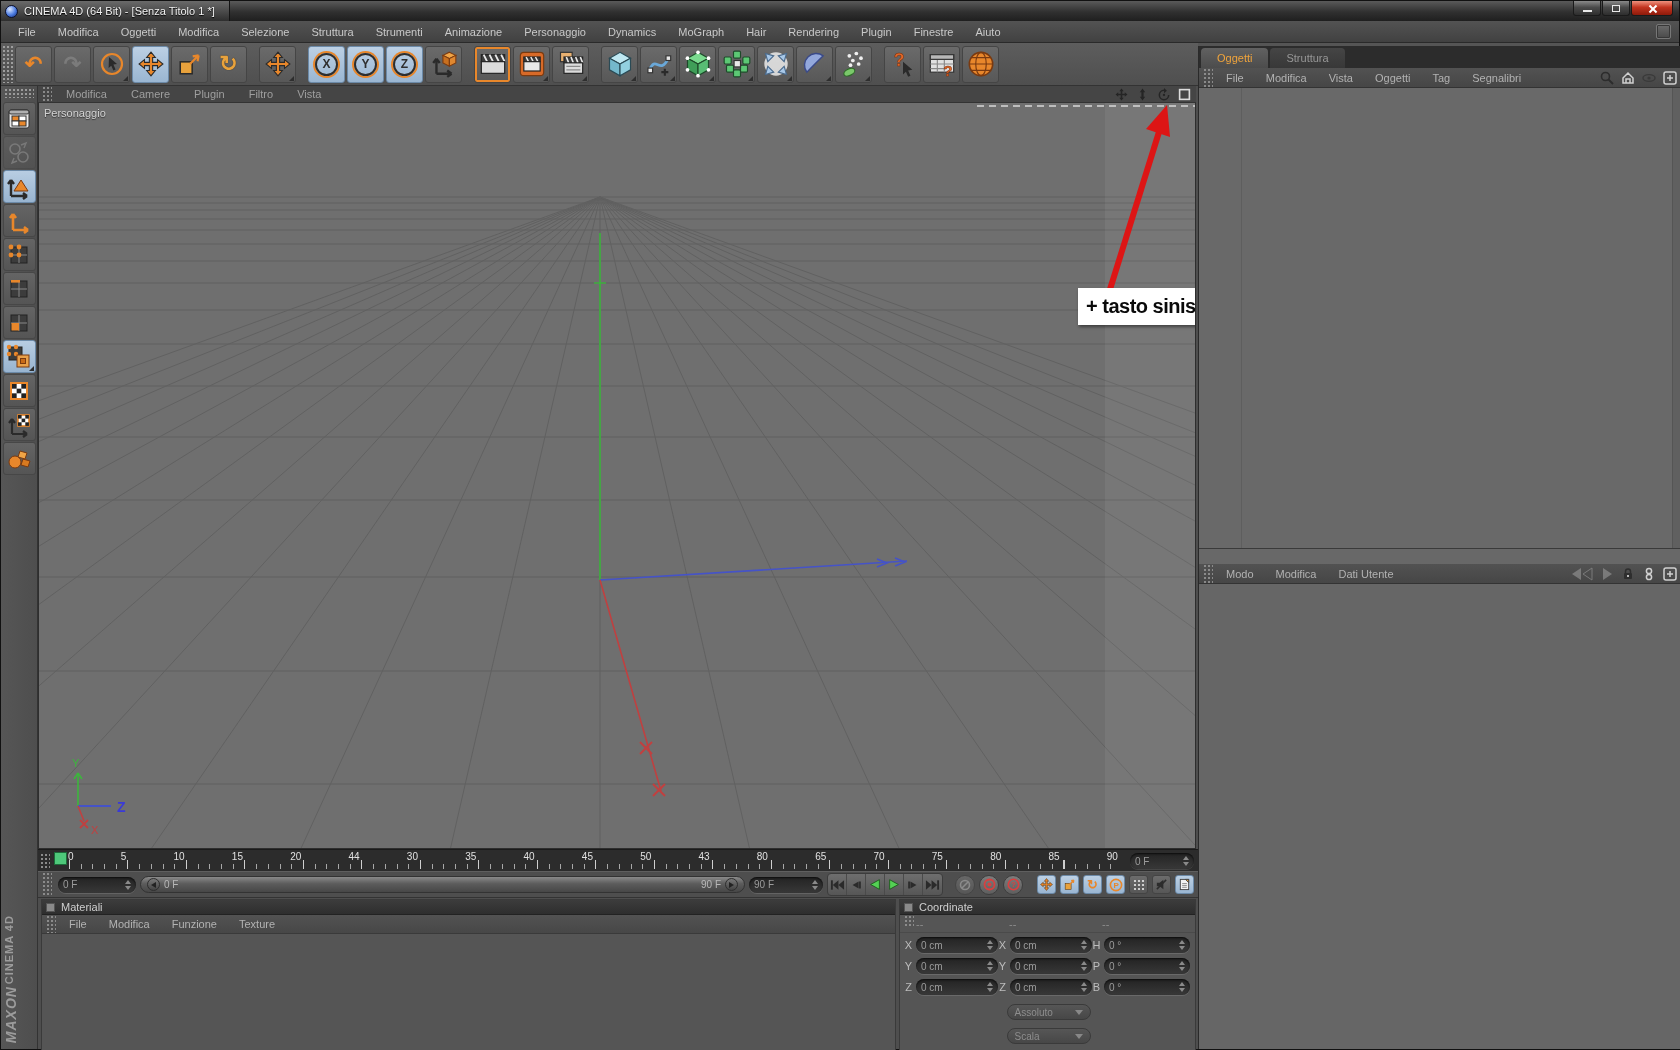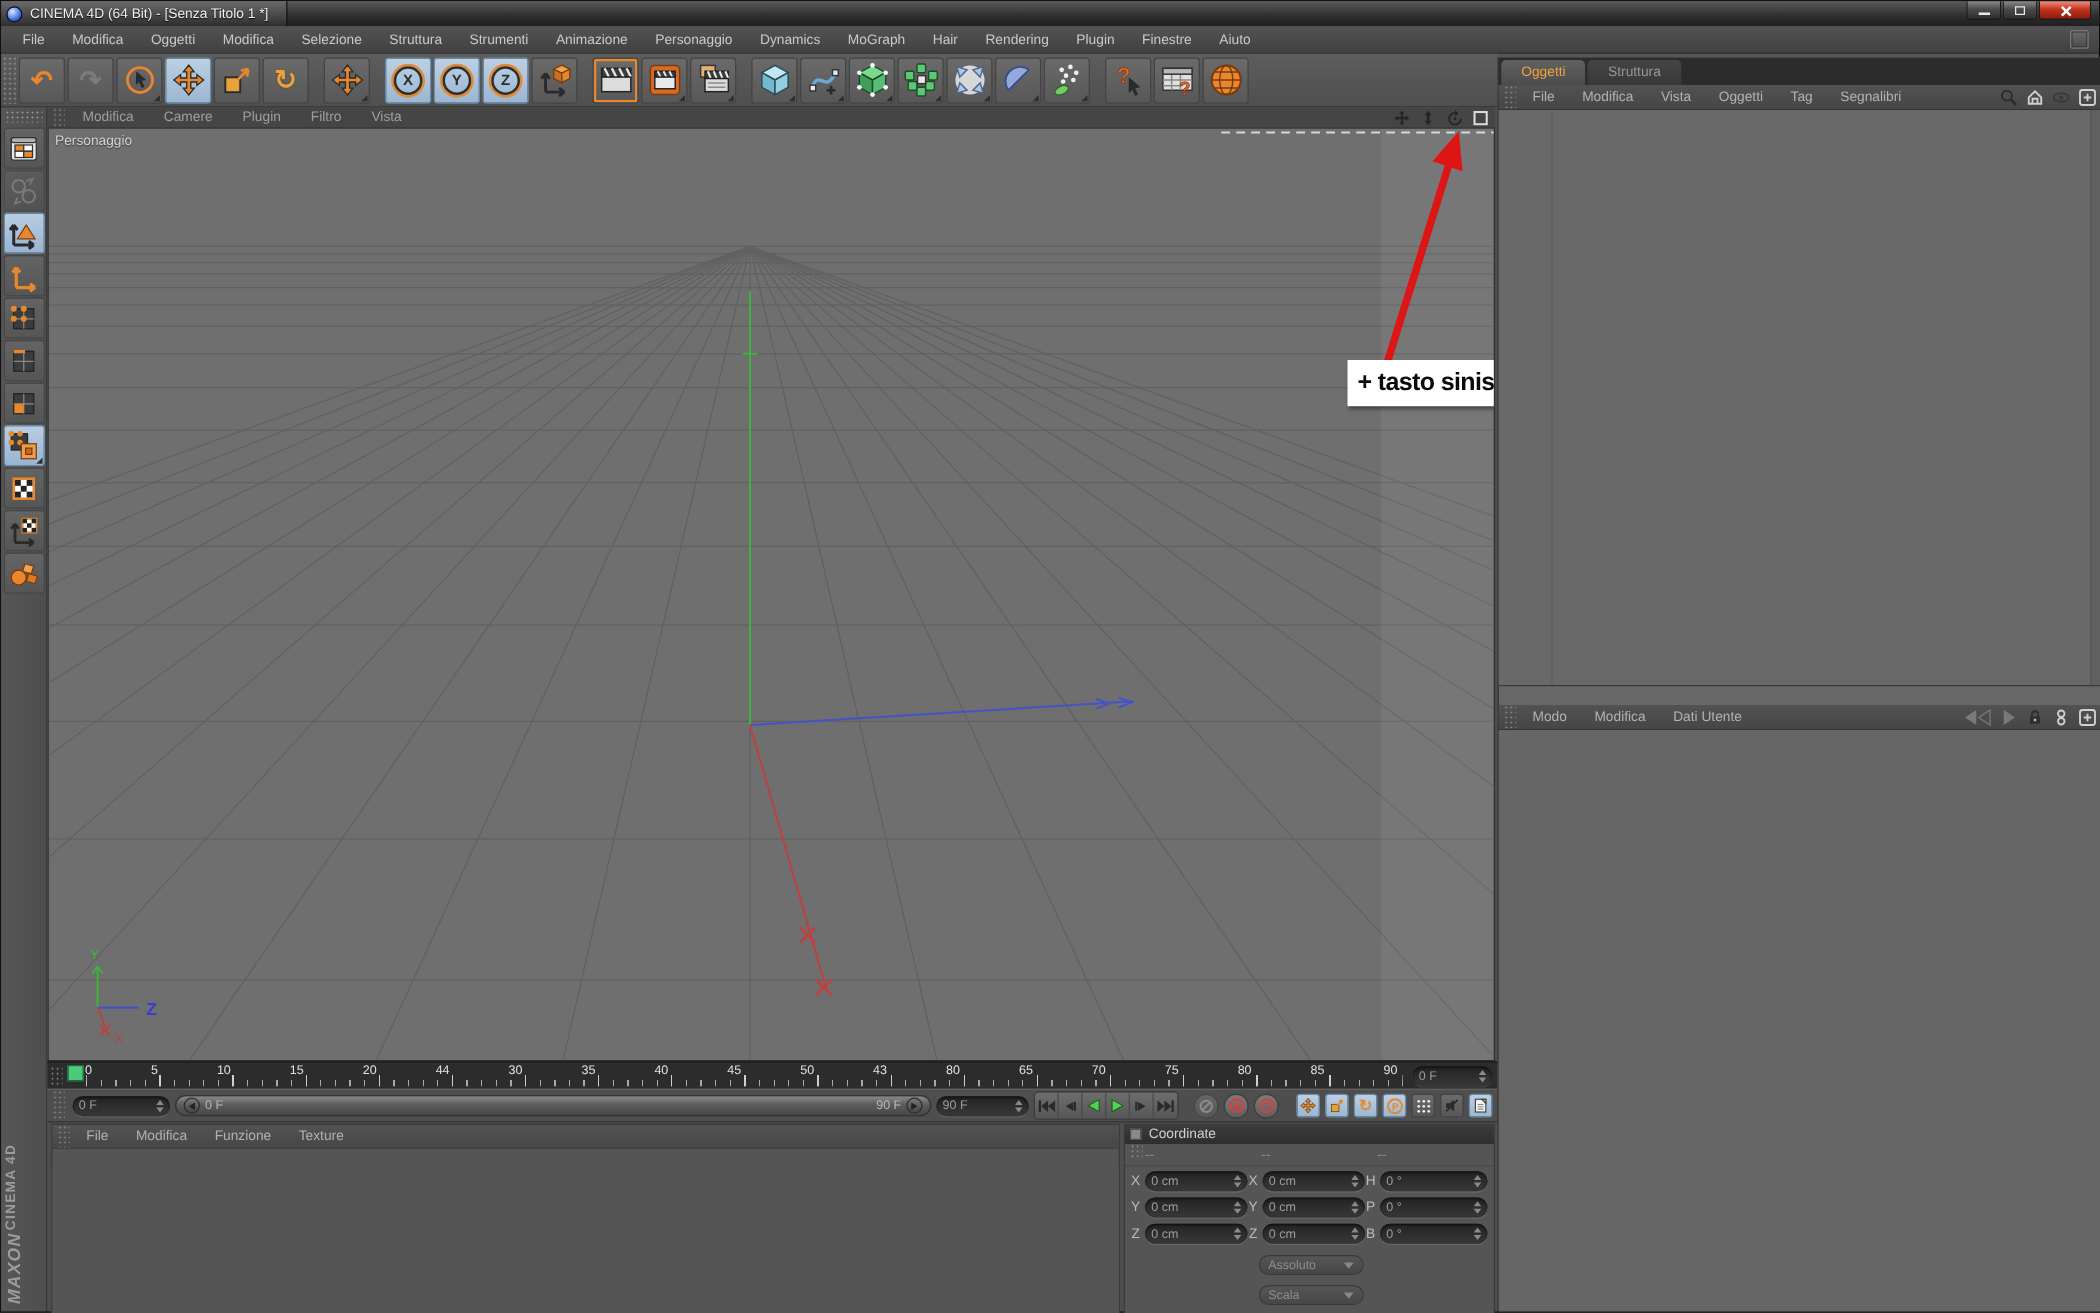--- a/index.html
+++ b/index.html
@@ -738,20 +738,24 @@
       <span class="togbtn active">
         <svg width="13" height="13" viewBox="0 0 14 14">
             <rect x="2.5" y="1.5" width="9" height="11" fill="#f2f2f2" stroke="#444"></rect>
             <polygon points="8,1.5 11.5,1.5 11.5,5" fill="#e8a23c" stroke="#444"></polygon>
             <path d="M4.5 6 h5 M4.5 8 h5 M4.5 10 h5" stroke="#888"></path>
           </svg>
         </span>
     </div>
 
     <div class="materials">
+      <div class="panel-header">
+        <span class="ph-sq"></span>
+        <span class="panel-title">Materiali</span>
+      </div>
       <div class="panel-menu">
         <div class="grip"></div>
         <span class="pm-item">File</span>
         <span class="pm-item">Modifica</span>
         <span class="pm-item">Funzione</span>
         <span class="pm-item">Texture</span>
       </div>
       <div style="position:absolute;left:0;right:0;top:35px;bottom:0;background:#555;"></div>
     </div>
 

